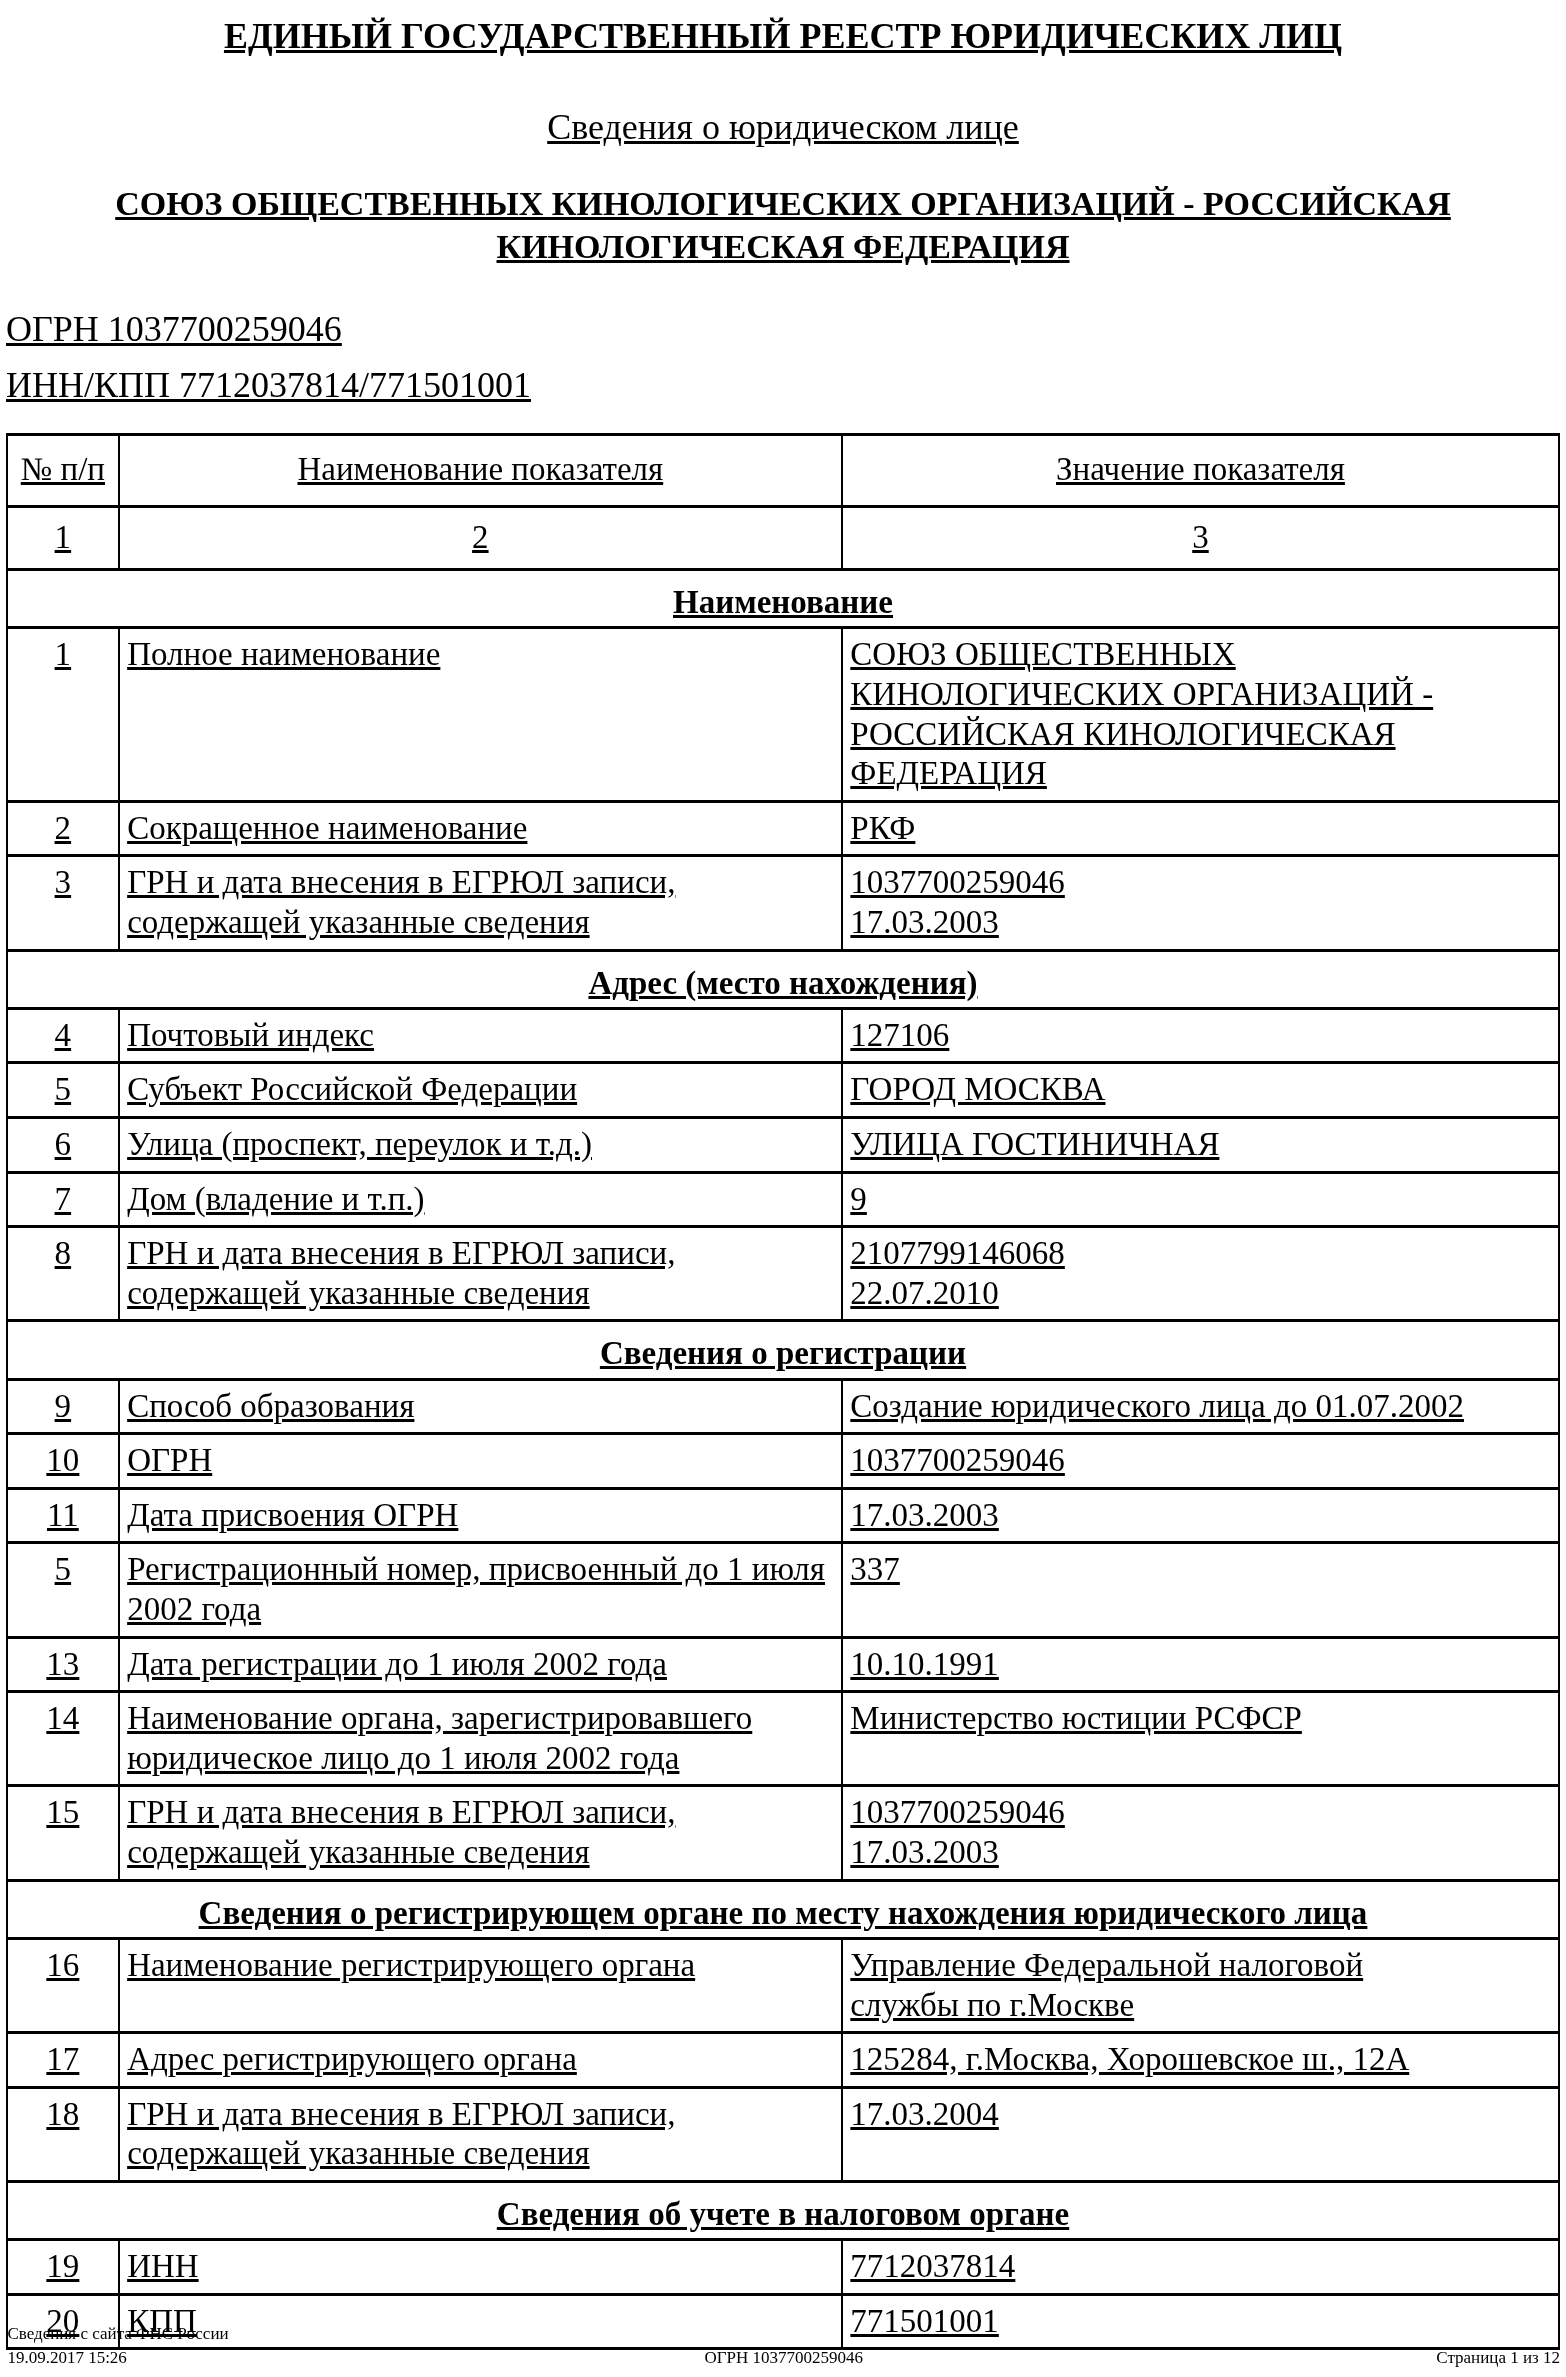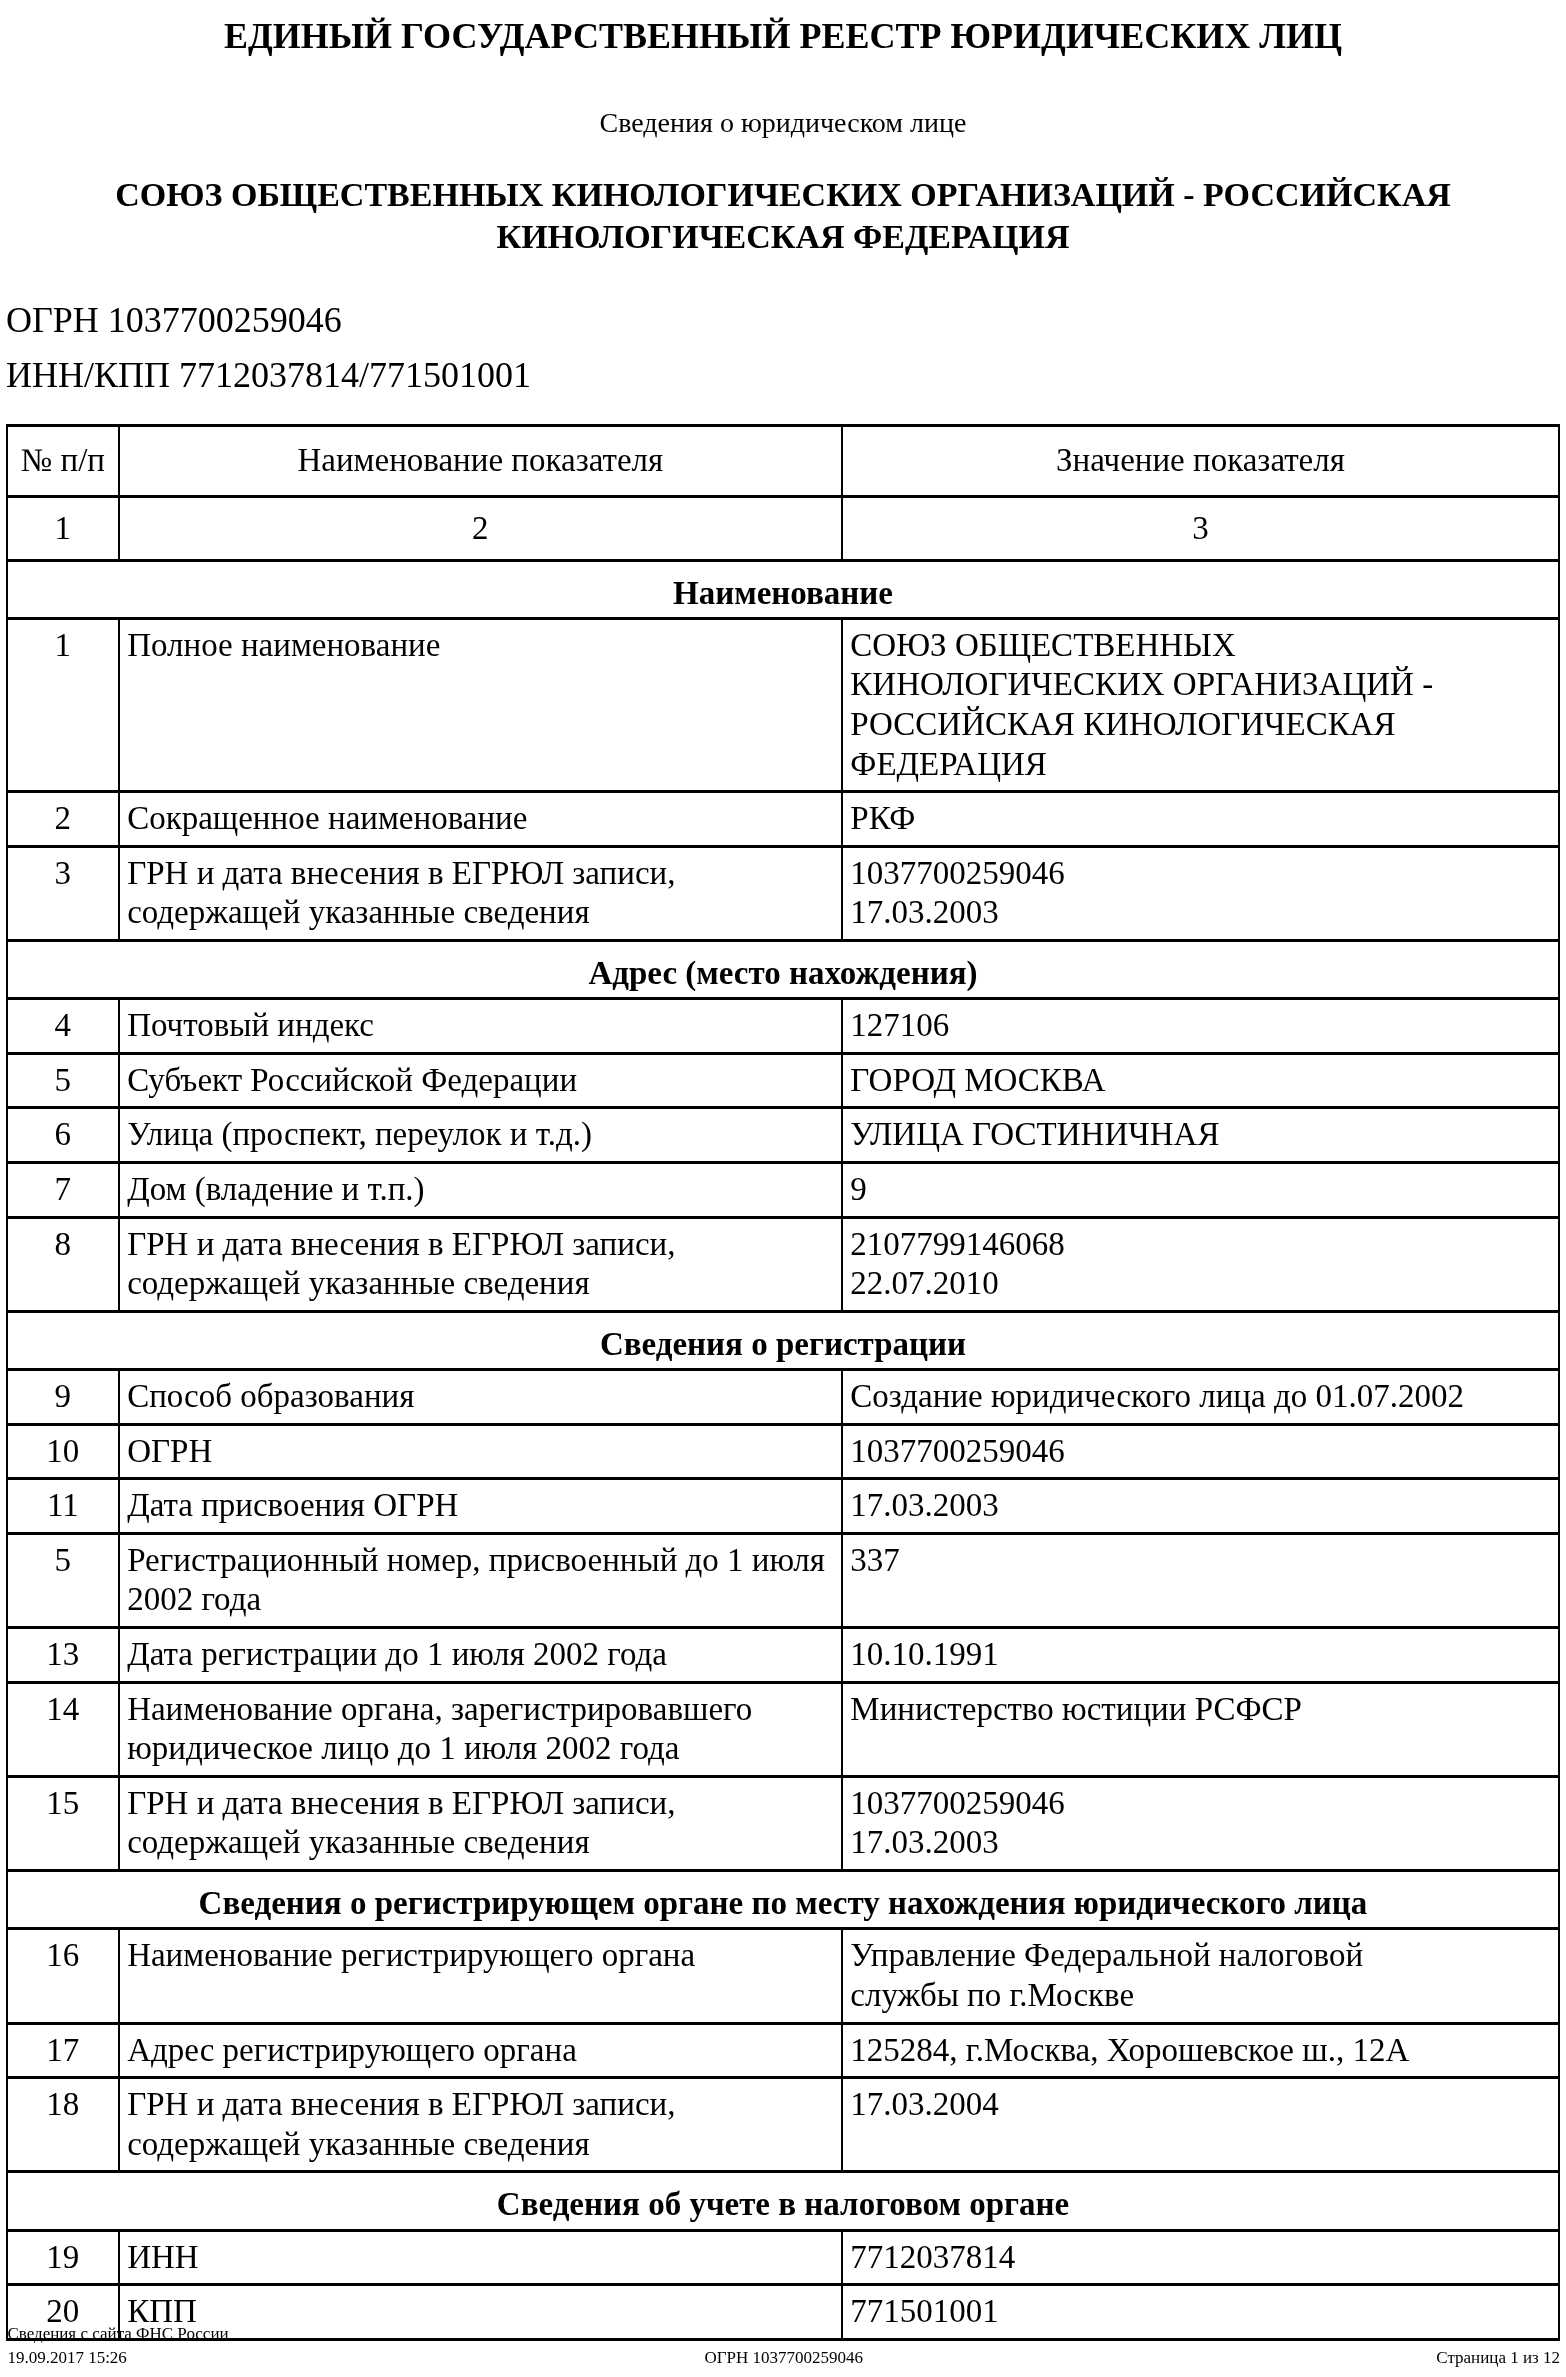--- a/index.html
+++ b/index.html
@@ -9,33 +9,34 @@
   }
   .page {
     position: relative;
     width: 1566px;
     height: 2377px;
     box-sizing: border-box;
     padding: 10.4px 6px;
     background: #ffffff;
     color: #000000;
     font-family: "Liberation Serif", "DejaVu Serif", serif;
+    text-decoration: underline;
   }
   .doc-title {
     margin-top: 4.5px;
     text-align: center;
     font-weight: bold;
     font-size: 36px;
     line-height: 1.2;
   }
   .doc-subtitle {
     margin-top: 48px;
     text-align: center;
     font-weight: normal;
-    font-size: 28px;
+    font-size: 36px;
     line-height: 1.2;
   }
   .company-name {
     margin: 34px auto 0 auto;
     max-width: 1479px;
     text-align: center;
     font-weight: bold;
     font-size: 34px;
     line-height: 1.25;
   }

